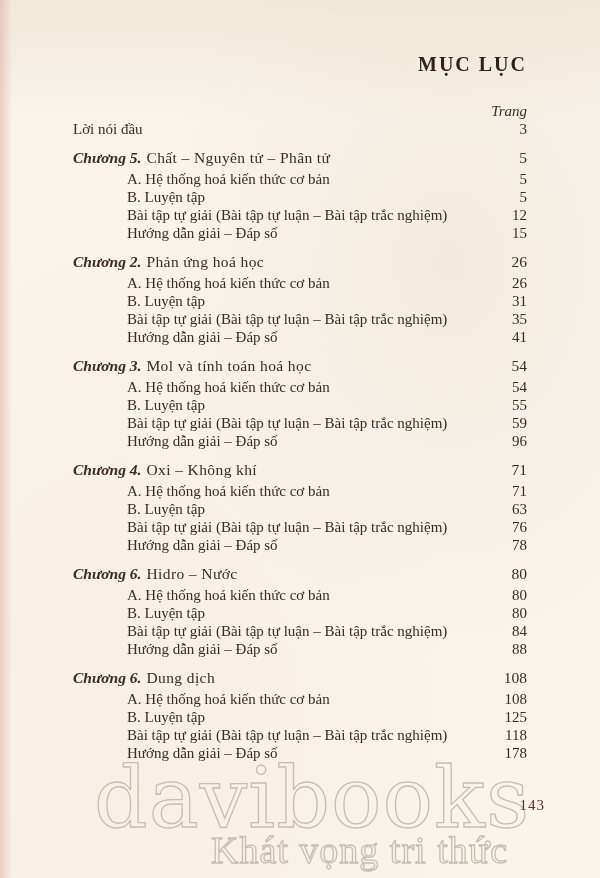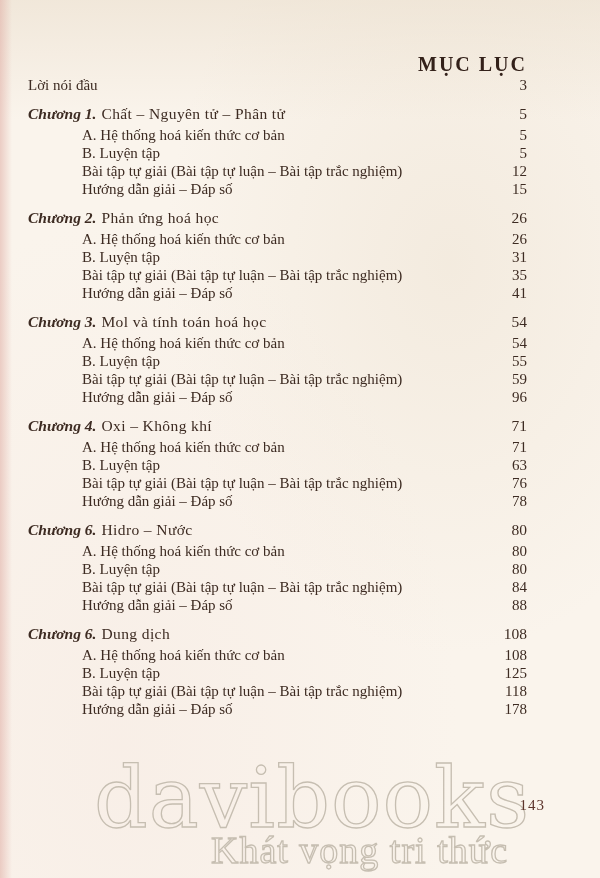--- a/index.html
+++ b/index.html
@@ -34,20 +34,21 @@
     font-style:italic;
     font-size:15px;
     line-height:18px;
     padding-right:0;
   }
   .row{
     display:flex;
     align-items:flex-end;
     font-size:15px;
     line-height:18px;
+    margin-left:45px;
   }
   .row .lbl{flex:1;}
   .row .pg{width:42px;text-align:right;}
   .row.chap{
     margin-top:10px;
     margin-bottom:3px;
     font-size:15.5px;
     line-height:19px;
   }
   .chapnum{font-weight:bold;font-style:italic;}
@@ -88,28 +89,29 @@
     }
   }
 </style>
 </head>
 <body>
 
 <div class="page">
 
   <div class="toc">
     <h1 class="title">MỤC LỤC</h1>
+    <div class="trang">Trang</div>
 
     <div class="row front">
       <span class="lbl">Lời nói đầu</span>
       <span class="pg">3</span>
     </div>
 
     <div class="row chap">
-      <span class="lbl"><span class="chapnum">Chương 1.</span><span class="chaptitle">Chất – Nguyên tử – Phân tử</span></span>
+      <span class="lbl"><span class="chapnum">Chương 5.</span><span class="chaptitle">Chất – Nguyên tử – Phân tử</span></span>
       <span class="pg">5</span>
     </div>
     <div class="row sub">
       <span class="lbl">A. Hệ thống hoá kiến thức cơ bản</span>
       <span class="pg">5</span>
     </div>
     <div class="row sub">
       <span class="lbl">B. Luyện tập</span>
       <span class="pg">5</span>
     </div>

